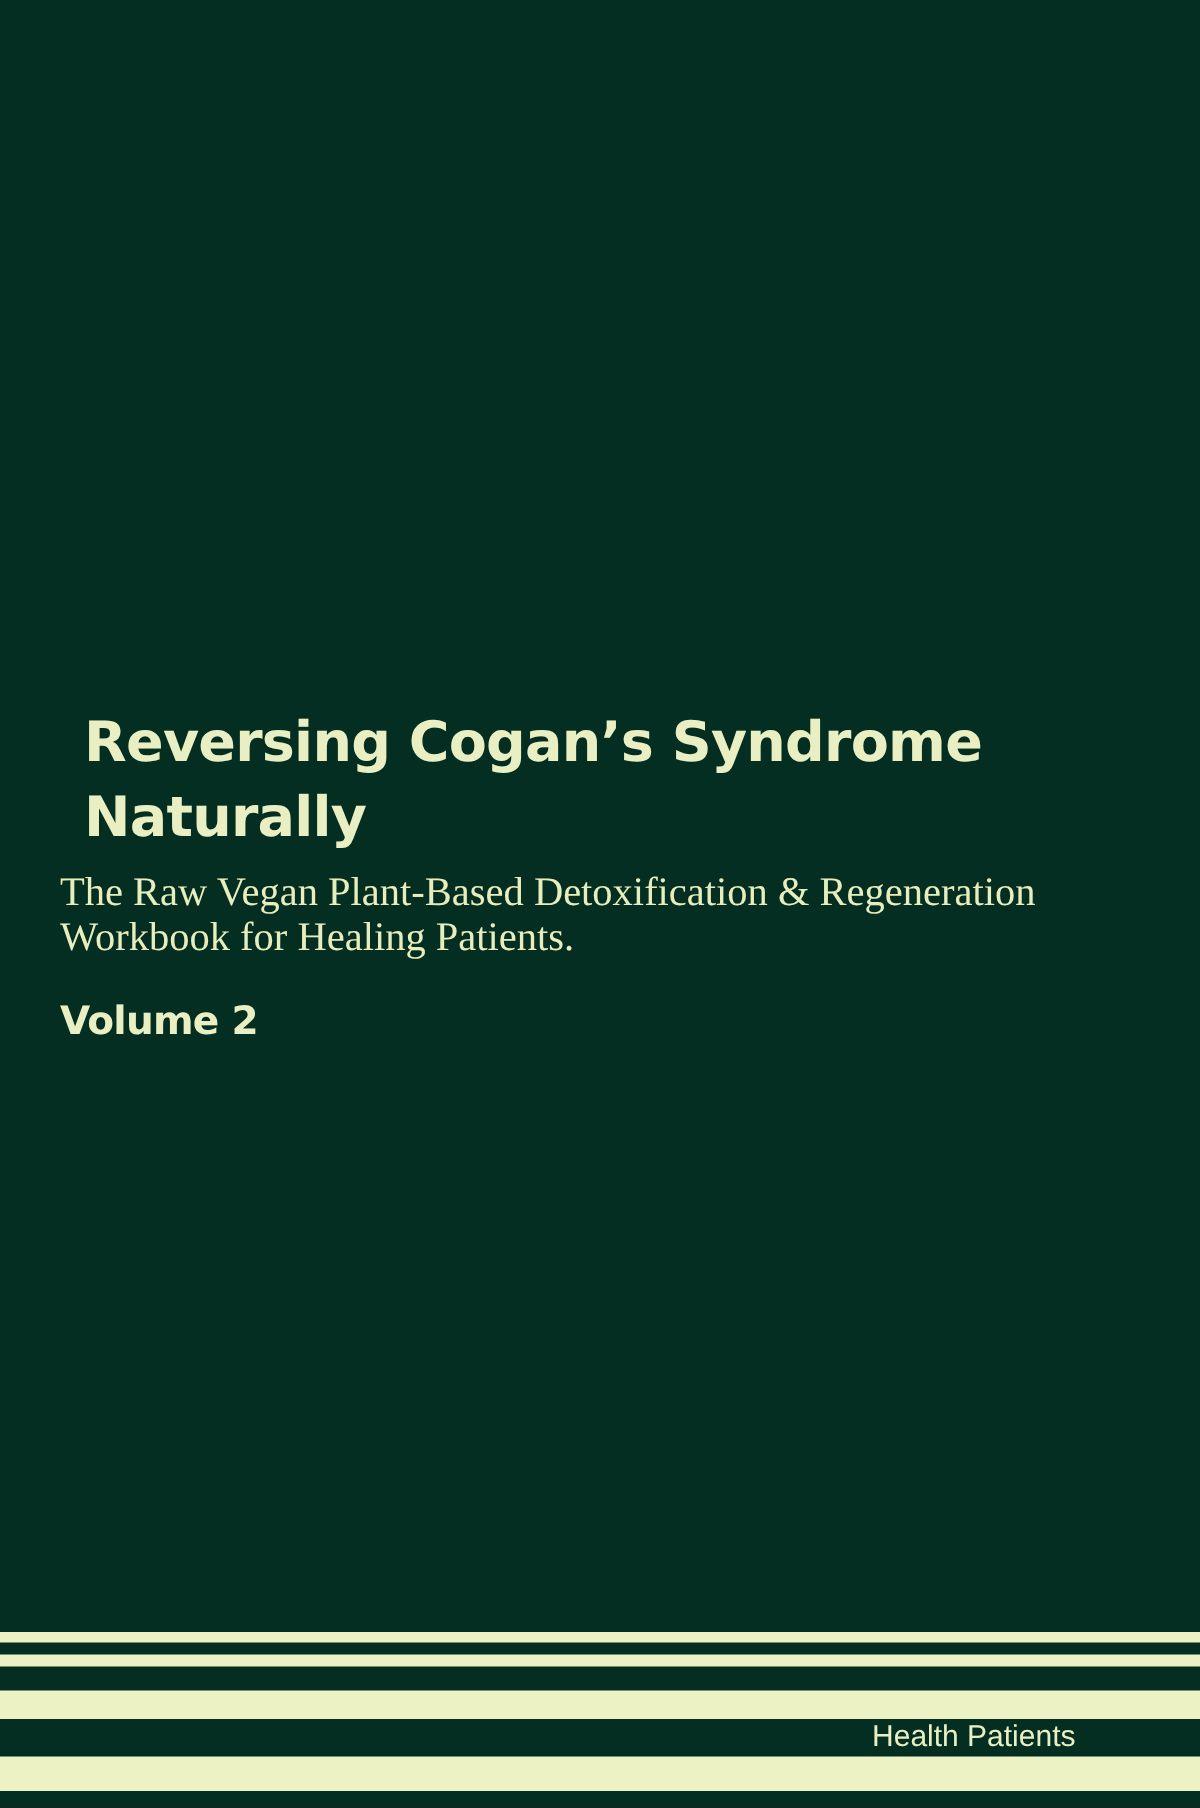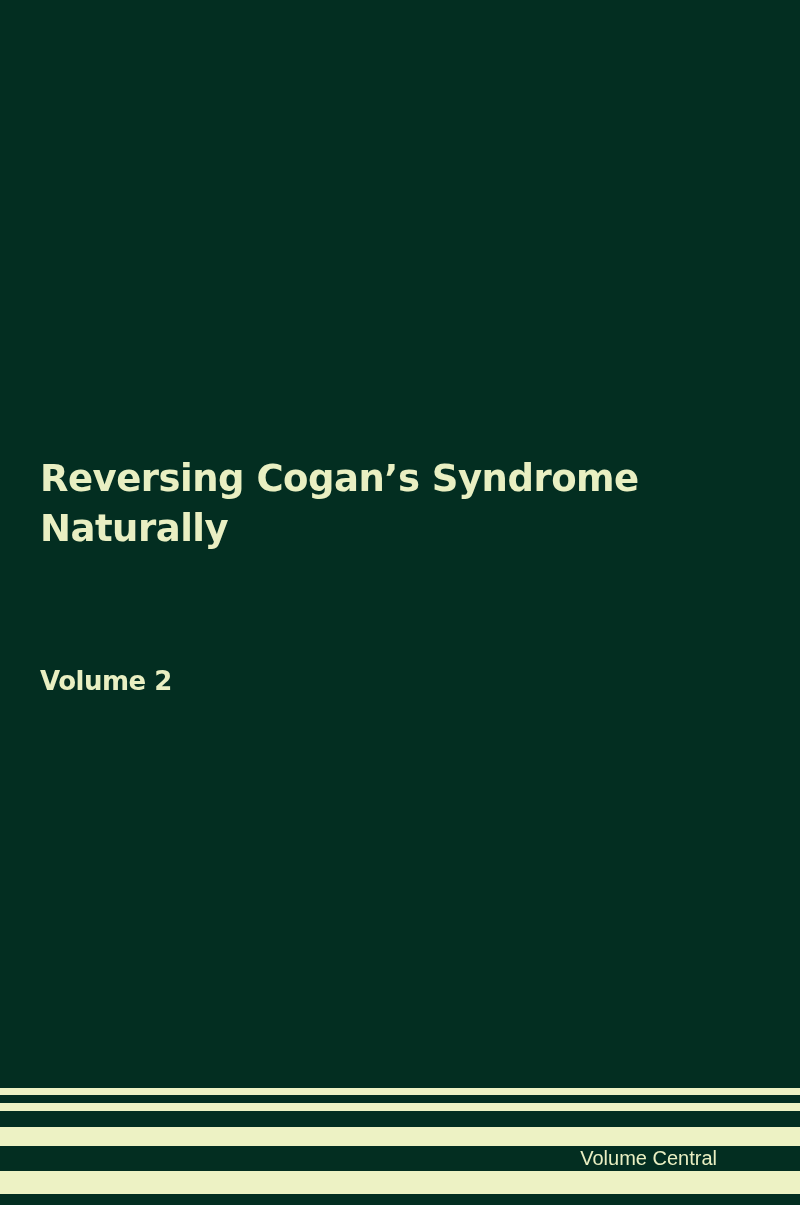--- a/index.html
+++ b/index.html
@@ -13,21 +13,21 @@
     height: 1205px;
     background: var(--bg, #032e21);
     overflow: hidden;
     font-family: "DejaVu Sans", sans-serif;
   }
   .book-title {
     position: absolute;
     left: 40px;
     top: 454px;
     max-width: 660px;
-    margin: 0;
+    margin: 16px;
     font-family: "DejaVu Sans", "Liberation Sans", sans-serif;
     font-weight: bold;
     font-size: 37px;
     line-height: 50px;
     letter-spacing: -0.5px;
     color: var(--title-text, #e9efc2);
   }
   .book-subtitle {
     position: absolute;
     left: 40px;
@@ -79,26 +79,27 @@
     color: var(--publisher-text, #e9efc2);
   }
 </style>
 </head>
 <body>
 
 <div class="cover">
 
   <h1 class="book-title">Reversing Cogan’s Syndrome Naturally</h1>
 
+  <p class="book-subtitle">The Raw Vegan Plant-Based Detoxification &amp; Regeneration Workbook for Healing Patients.</p>
 
   <p class="volume-label">Volume 2</p>
 
   <div class="stripe stripe-1"></div>
   <div class="stripe stripe-2"></div>
   <div class="stripe stripe-3"></div>
 
   <div class="publisher-band">
-    <span>Volume Central</span>
+    <span>Health Patients</span>
   </div>
 
   <div class="stripe stripe-4"></div>
 
 </div>
 
 </body></html>

